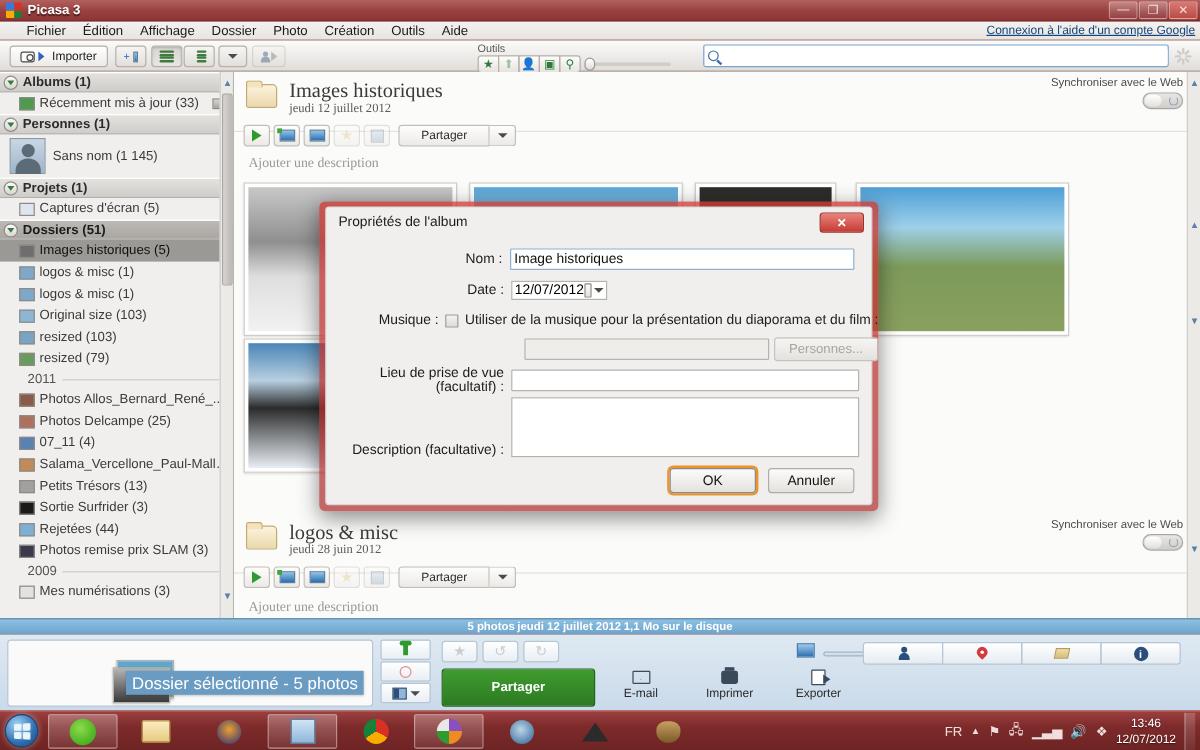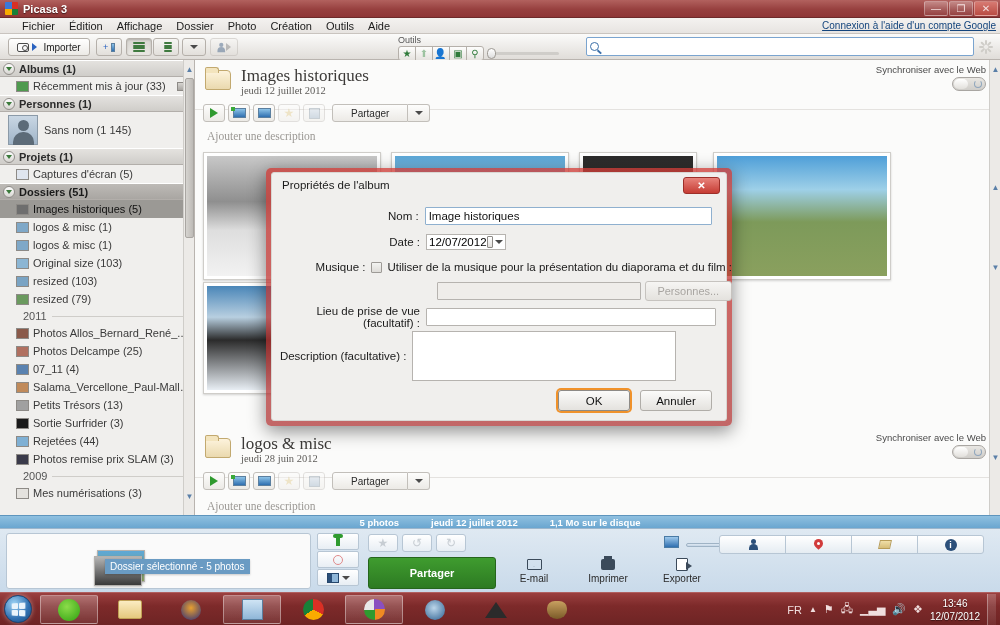--- a/index.html
+++ b/index.html
@@ -181,38 +181,38 @@
 
   .photo-strip { position:absolute; left:8px; top:92px; display:flex; gap:10px; }
   .ph { background:#fff; border:1px solid #cfcdc9; padding:3px; box-shadow:0 1px 2px rgba(0,0,0,.16); }
   .ph .inner { width:170px; height:120px; background-size:cover; }
   .content-scroll { position:absolute; right:0; top:0; width:11px; height:455px; background:#eceae7; border-left:1px solid #cfcdc9; }
 
   
   .statusbar {
     position:absolute; left:0; top:515px; width:1000px; height:13px;
     background: linear-gradient(180deg,#8fc0e0,#6aa6d0);
-    display:flex; align-items:center; justify-content:center; gap:32px;
+    display:flex; align-items:center; justify-content:center; gap:2px;
     color:#fff; font-size:9.5px; font-weight:bold;
     border-top:1px solid #5e95bd;
   }
 
   
   .tray {
     position:absolute; left:0; top:528px; width:1000px; height:64px;
     background: linear-gradient(180deg,#dfe9f2,#c9daea);
     border-top:1px solid #9cb6cc;
   }
   .tray-panel {
     position:absolute; left:6px; top:4px; width:305px; height:56px;
     background:#fafafa; border:1px solid #b7c6d4; border-radius:3px;
   }
   .tray-badge {
     position:absolute; left:98px; top:25px;
-    background:#6a9bc3; color:#fff; font-size:10px; padding:2px 5px; white-space:nowrap;
+    background:#6a9bc3; color:#fff; font-size:14px; padding:2px 5px; white-space:nowrap;
     box-shadow:0 1px 2px rgba(0,0,0,.2);
   }
   .tray-stack { position:absolute; left:86px; top:12px; width:60px; height:40px; }
   .tray-stack .s { position:absolute; background:#fff; border:1px solid #b4b1ad; box-shadow:0 1px 2px rgba(0,0,0,.2); }
   .tray-ctrl { position:absolute; left:317px; top:4px; width:42px; }
   .tc-btn { width:42px;height:17px;border:1px solid #b7c6d4;background:linear-gradient(180deg,#fff,#e8eef4);
     display:flex;align-items:center;justify-content:center;margin-bottom:1px;border-radius:2px; }
   .pin { width:4px;height:9px;background:#2f9a2f; position:relative; }
   .pin::after{content:"";position:absolute;left:-3px;top:-3px;width:10px;height:4px;background:#2f9a2f;border-radius:2px;}
   .circ { width:10px;height:10px;border:1.4px solid #e08b8b;border-radius:50%; }
@@ -728,21 +728,21 @@
         <div style="width:166px;"></div>
         <input class="minput plain" style="width: 205px; background: rgb(239, 237, 234);" disabled="" value="">
         <div class="mbrowse" style="margin-left:4px;">Personnes...</div>
       </div>
 
       <div class="mrow" style="left:0;top:132px;width:460px;align-items:center;">
         <div class="mlabel" style="width:148px;">Lieu de prise de vue (facultatif) :</div>
         <input class="minput plain" style="margin-left: 6px; width: 290px;" value="">
       </div>
 
-      <div class="mrow" style="left:0;top:158px;width:404px;align-items:center;">
+      <div class="mrow" style="left:0;top:158px;width:460px;align-items:flex-end;">
         <div class="mlabel" style="width:148px;">Description (facultative) :</div>
         <textarea class="mtextarea" style="margin-left: 6px; width: 290px; height: 50px;"></textarea>
       </div>
 
       <div style="position:absolute;right:14px;bottom:9px;display:flex;gap:10px;">
         <div class="mbtn default">OK</div>
         <div class="mbtn">Annuler</div>
       </div>
     </div>
   </div>

